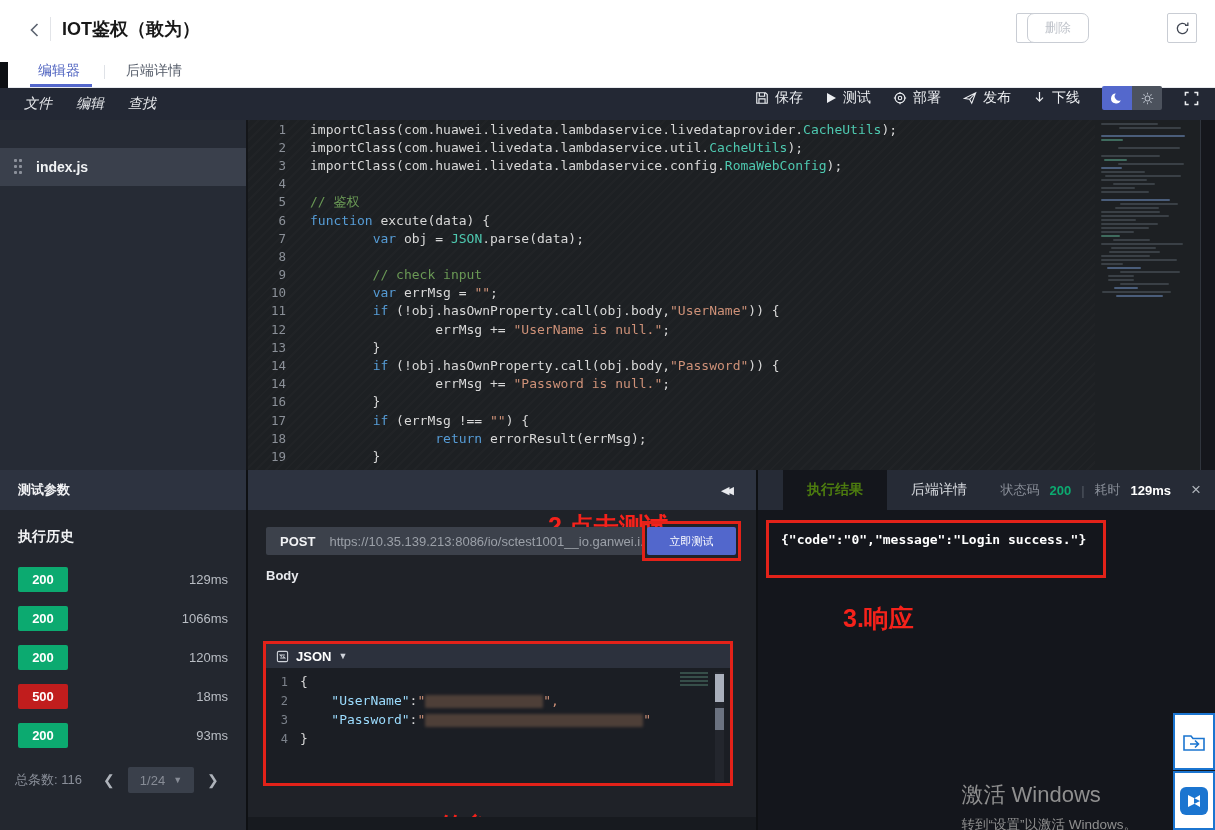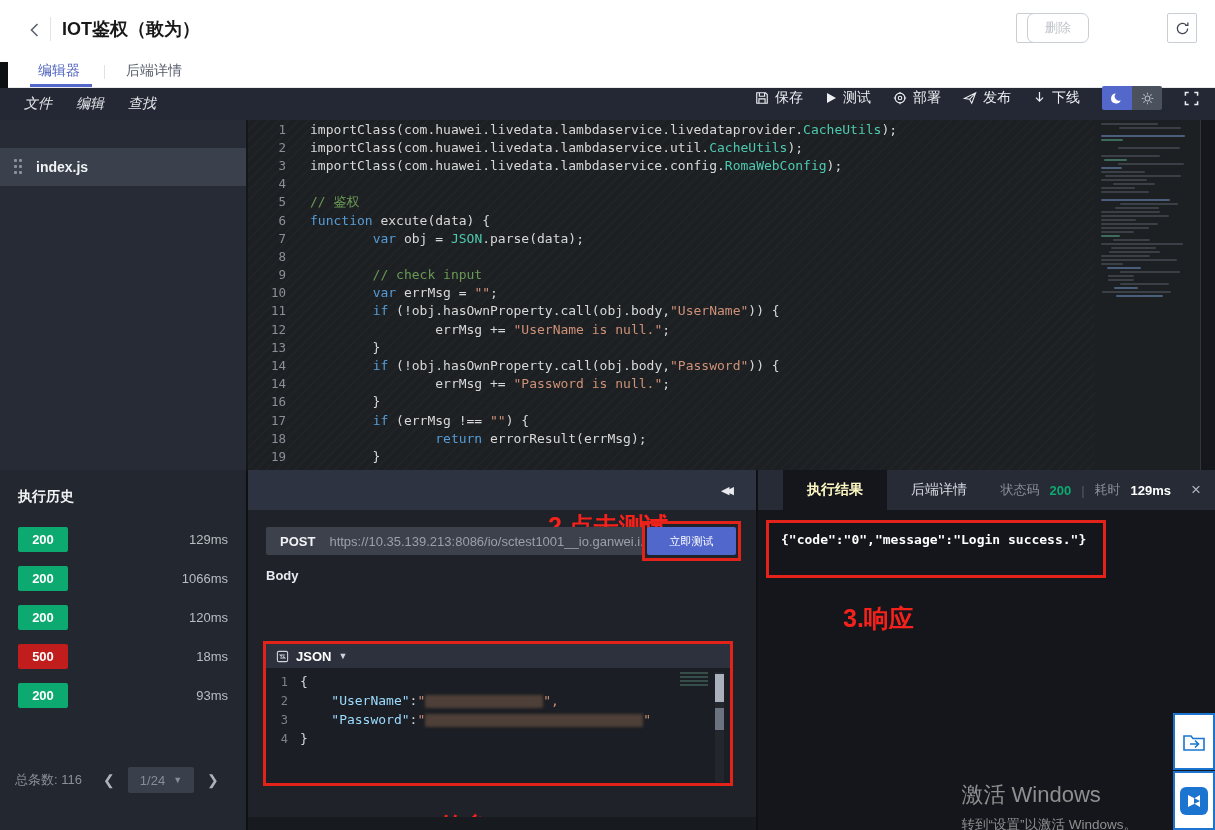--- a/index.html
+++ b/index.html
@@ -117,21 +117,21 @@
   .json-sb { position:absolute; right:6px; top:4px; width:9px; height:110px; background:#23262d; }
   .json-sb .thumb1 { position:absolute; top:2px; width:9px; height:28px; background:#aab0bc; }
   .json-sb .thumb2 { position:absolute; top:36px; width:9px; height:22px; background:#6b7widt280; background:#6b7280; }
   .mid-scrollstrip { position:absolute; left:0; bottom:0; width:100%; height:13px; background:#171a1f; }
 
   
   .bright { flex:1; display:flex; flex-direction:column; }
   .bright .bpanel-hdr { background:#262b36; }
   .rtab { height:40px; display:flex; align-items:center; padding:0 24px; font-size:14px;
     color:#d6d9de; cursor:pointer; }
-  .rtab.active { background:#14161c; font-weight:bold; color:#fef9c3; margin-left:25px; }
+  .rtab.active { background:#14161c; font-weight:bold; color:#4d7c0f; margin-left:25px; }
   .rstatus { margin-left:auto; display:flex; align-items:center; gap:10px; font-size:13px; margin-right:14px; }
   .rs-label { color:#8a8f99; } .rs-green { color:#0caa70; font-weight:bold; }
   .rs-div { color:#555b66; } .rs-white { color:#fff; font-weight:bold; }
   .rclose { color:#aeb3ba; font-size:17px; margin-left:10px; cursor:pointer; }
   .bright-body { flex:1; background:#14161c; position:relative; }
   .resp-box { position:absolute; left:8px; top:10px; width:340px; height:58px; border:3px solid #e32219;
     padding:9px 12px; font-family:"DejaVu Sans Mono", monospace; font-size:13px; font-weight:bold; color:#fff; }
   .watermark { position:absolute; right:78px; top:270px; text-align:left; color:#8f8f8f; }
   .wm1 { font-size:22px; } .wm2 { font-size:13.5px; margin-top:6px; }
 
@@ -310,20 +310,23 @@
         <div class="mm-line" style="width: 25.2034%; margin-left: 14.3057%; background: rgb(74, 93, 122);"></div>
         <div class="mm-line" style="width: 73.6778%; margin-left: 1.12988%; background: rgb(58, 64, 70);"></div>
         <div class="mm-line" style="width: 50.3514%; margin-left: 16.6281%; background: rgb(74, 93, 122);"></div>
       </div>
     <div class="rightstrip"></div>
   </div>
 
   <div class="bottom">
 
     <div class="bleft">
+      <div class="bpanel-hdr">
+        <span class="bleft-title">测试参数</span>
+      </div>
       <div class="bleft-body">
         <div class="hist-label">执行历史</div>
         <div class="hist-list" id="hist-list">
             <div class="hist-row">
               <span class="badge ok">200</span>
               <span class="hist-time">129ms</span>
             </div>
             <div class="hist-row">
               <span class="badge ok">200</span>
               <span class="hist-time">1066ms</span>

